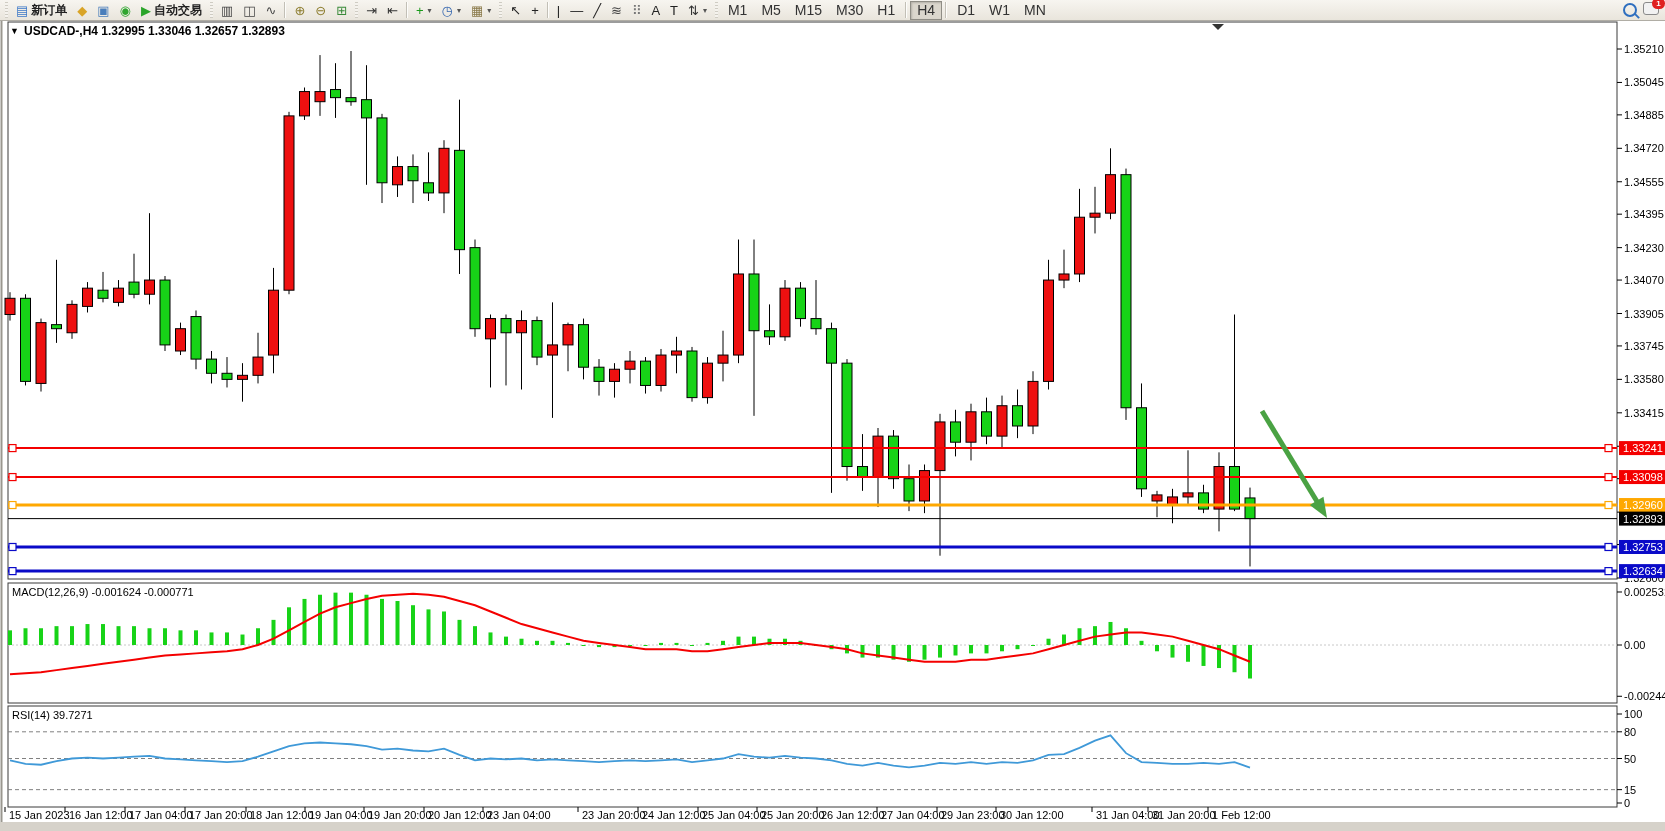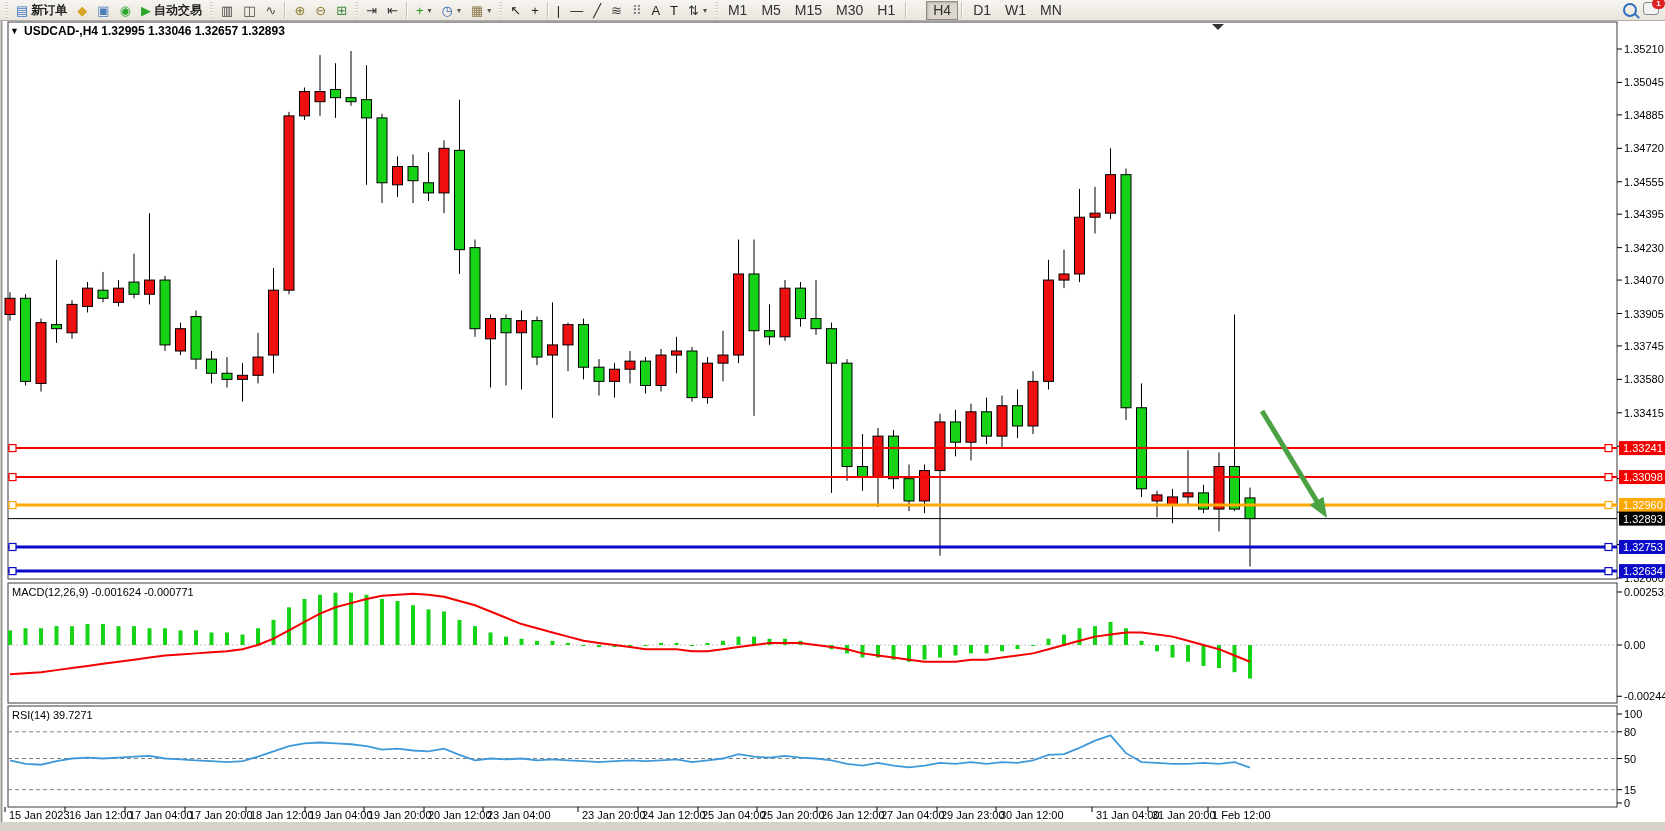--- a/index.html
+++ b/index.html
@@ -14,21 +14,21 @@
   .tb-btn{display:inline-flex;align-items:center;gap:3px;height:18px;
     padding:0 3px;margin:0 1px;border:1px solid transparent;border-radius:2px;
     cursor:default;user-select:none;}
   .tb-glyph{font-size:13px;line-height:13px;}
   .tb-label{font-size:12px;font-weight:bold;}
   .tb-caret{font-size:8px;color:#555;margin-left:1px;}
   .tb-sep{width:1px;height:16px;background:#c2bfb6;border-right:1px solid #fdfdfb;margin:0 3px;}
   .tb-grip{width:3px;height:16px;margin:0 3px;
     background:repeating-linear-gradient(#cfccc3 0 1px,#f5f3ee 1px 3px);}
   .tb-tf{font-size:14px;padding:1px 6px;height:15px;line-height:15px;border:1px solid transparent;margin:0;color:#333;}
-  .tb-tf.active{background:#dbd7cd;border:1px solid #8f8d85;box-shadow:inset 1px 1px 2px rgba(0,0,0,0.18);margin-left:16px;}
+  .tb-tf.active{background:#dbd7cd;border:1px solid #8f8d85;box-shadow:inset 1px 1px 2px rgba(0,0,0,0.18);}
   .tb-right{margin-left:auto;display:flex;align-items:center;gap:6px;padding-right:4px;}
   .lens{position:relative;width:10px;height:10px;border:2px solid #2f6fbf;border-radius:50%;display:inline-block;}
   .lens::after{content:"";position:absolute;width:6px;height:2px;background:#2f6fbf;
     transform:rotate(45deg);right:-5px;bottom:-2px;}
   .bubble{position:relative;width:14px;height:11px;border:1px solid #8a8a8a;border-radius:3px;
     background:#f2f2f2;display:inline-block;}
   .badge{position:absolute;top:-4px;right:-6px;min-width:11px;height:11px;border-radius:6px;
     background:#e02020;color:#fff;font-size:8px;line-height:11px;text-align:center;
     padding:0 1px;font-weight:bold;z-index:3;}
 </style>

